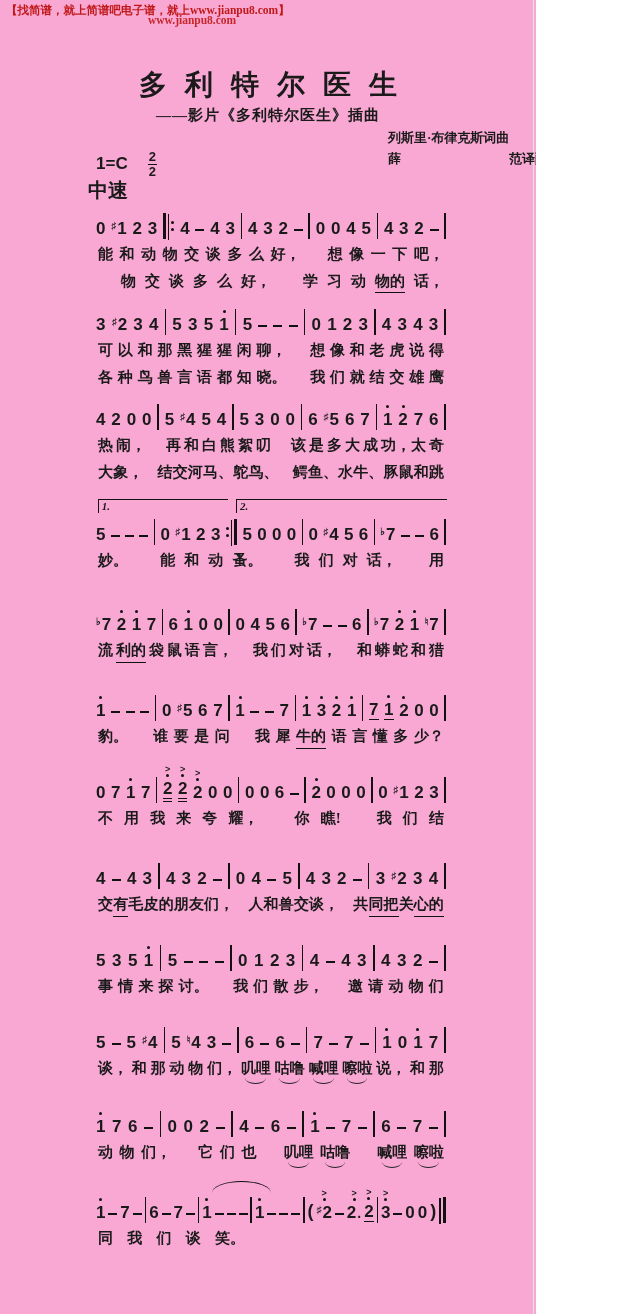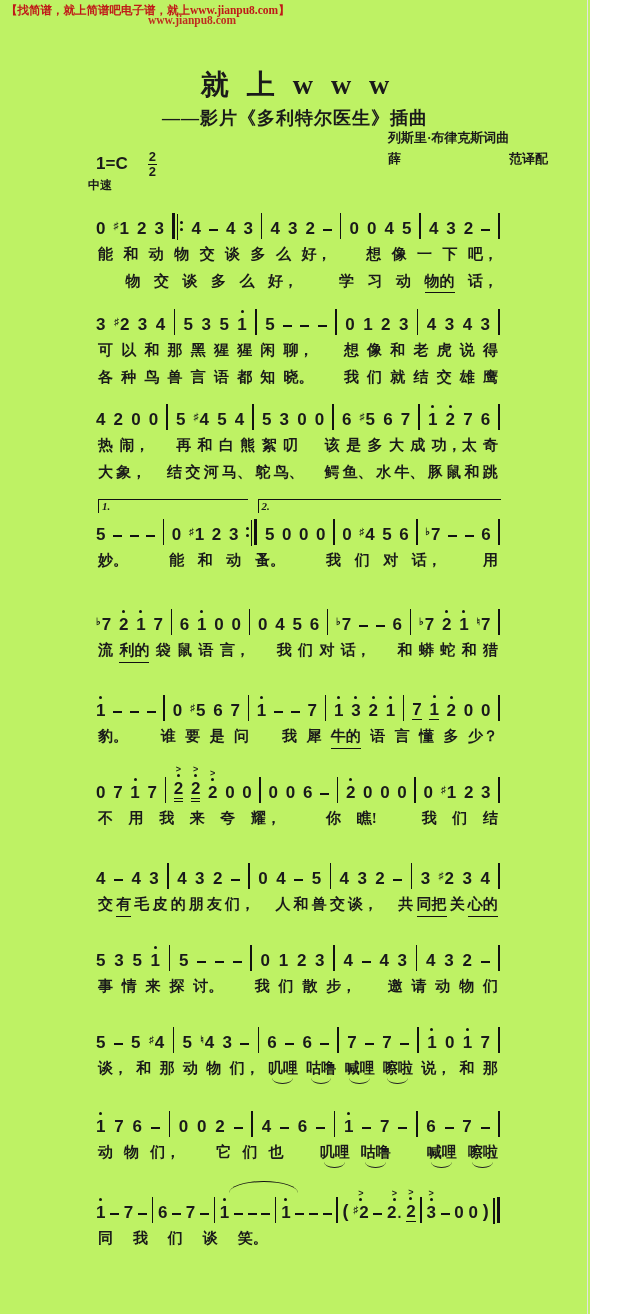--- a/index.html
+++ b/index.html
@@ -1,38 +1,38 @@
 <!DOCTYPE html>
 <html><head>
 <meta charset="utf-8">
 <style>
   html,body{margin:0;padding:0;background:#ffffff}
-  .page{position:relative;width:590px;height:1314px;background:#bef264;color:#1a1a1a;
+  .page{position:relative;width:536px;height:1314px;background:#f9a8d4;color:#1a1a1a;
         font-family:"Liberation Serif",serif;overflow:hidden}
   .edge-right{position:absolute;right:2px;top:0;bottom:0;width:1px;background:#e2e2e2}
 
   
   .watermark{position:absolute;top:3px;left:6px;font-size:11.5px;font-weight:bold;
              color:#c01818;white-space:nowrap}
   .wm-overlay{position:absolute;left:142px;top:11px;color:#c01818;opacity:.9}
 
   
   .title{position:absolute;top:66px;left:0;right:0;text-align:center;font-size:28px;
          font-weight:bold;letter-spacing:18px;text-indent:18px}
-  .subtitle{position:absolute;top:106px;left:0;right:0;text-align:center;font-size:18px;
+  .subtitle{position:absolute;top:106px;left:0;right:0;text-align:center;font-size:15px;
             font-weight:bold;letter-spacing:1px}
   .keyline{position:absolute;top:150px;left:96px;display:flex;align-items:center;gap:20px;
            font-family:"Liberation Sans",sans-serif;font-weight:bold;font-size:17px}
   .tsig{display:inline-flex;flex-direction:column;align-items:center;line-height:1.05;
         font-size:13px;font-family:"Liberation Sans",sans-serif;font-weight:bold}
   .tsig .up{border-bottom:1.5px solid #111;padding:0 1px}
   .credits{position:absolute;top:128px;left:388px;width:160px;font-size:13px;
            font-weight:bold;line-height:1.6}
   .credits .c2{display:flex;justify-content:space-between}
-  .tempo{position:absolute;top:177px;left:88px;font-size:12px;font-weight:bold}
+  .tempo{position:absolute;top:177px;left:88px;font-size:20px;font-weight:bold}
 
   
   .system{position:absolute;left:96px;right:90px}
   .nrow{position:relative;display:flex;justify-content:space-between;align-items:flex-end;height:30px}
   .nt{position:relative;display:inline-block;line-height:1;
       font-family:"Liberation Sans",sans-serif;font-weight:bold;font-size:17px}
   .dg{display:inline-flex;align-items:baseline;padding-bottom:1px}
   .dg.u1{border-bottom:1.5px solid #111}
   .dg.u2{border-bottom:4px double #111}
   .acc{font-size:10px;margin-right:1px;position:relative;top:-5px}
@@ -65,21 +65,21 @@
 <body>
 
 <div class="page">
   <div class="edge-right"></div>
 
   <div class="watermark">
     <span>【找简谱，就上简谱吧电子谱，就上www.jianpu8.com】</span>
     <span class="wm-overlay">www.jianpu8.com</span>
   </div>
 
-  <div class="title">就上www</div>
+  <div class="title">多利特尔医生</div>
   <div class="subtitle">——影片《多利特尔医生》插曲</div>
 
   <div class="keyline">
     <span>1=C</span>
     <span class="tsig">
       <span class="up">2</span>
       <span class="dn">2</span>
     </span>
   </div>
 

